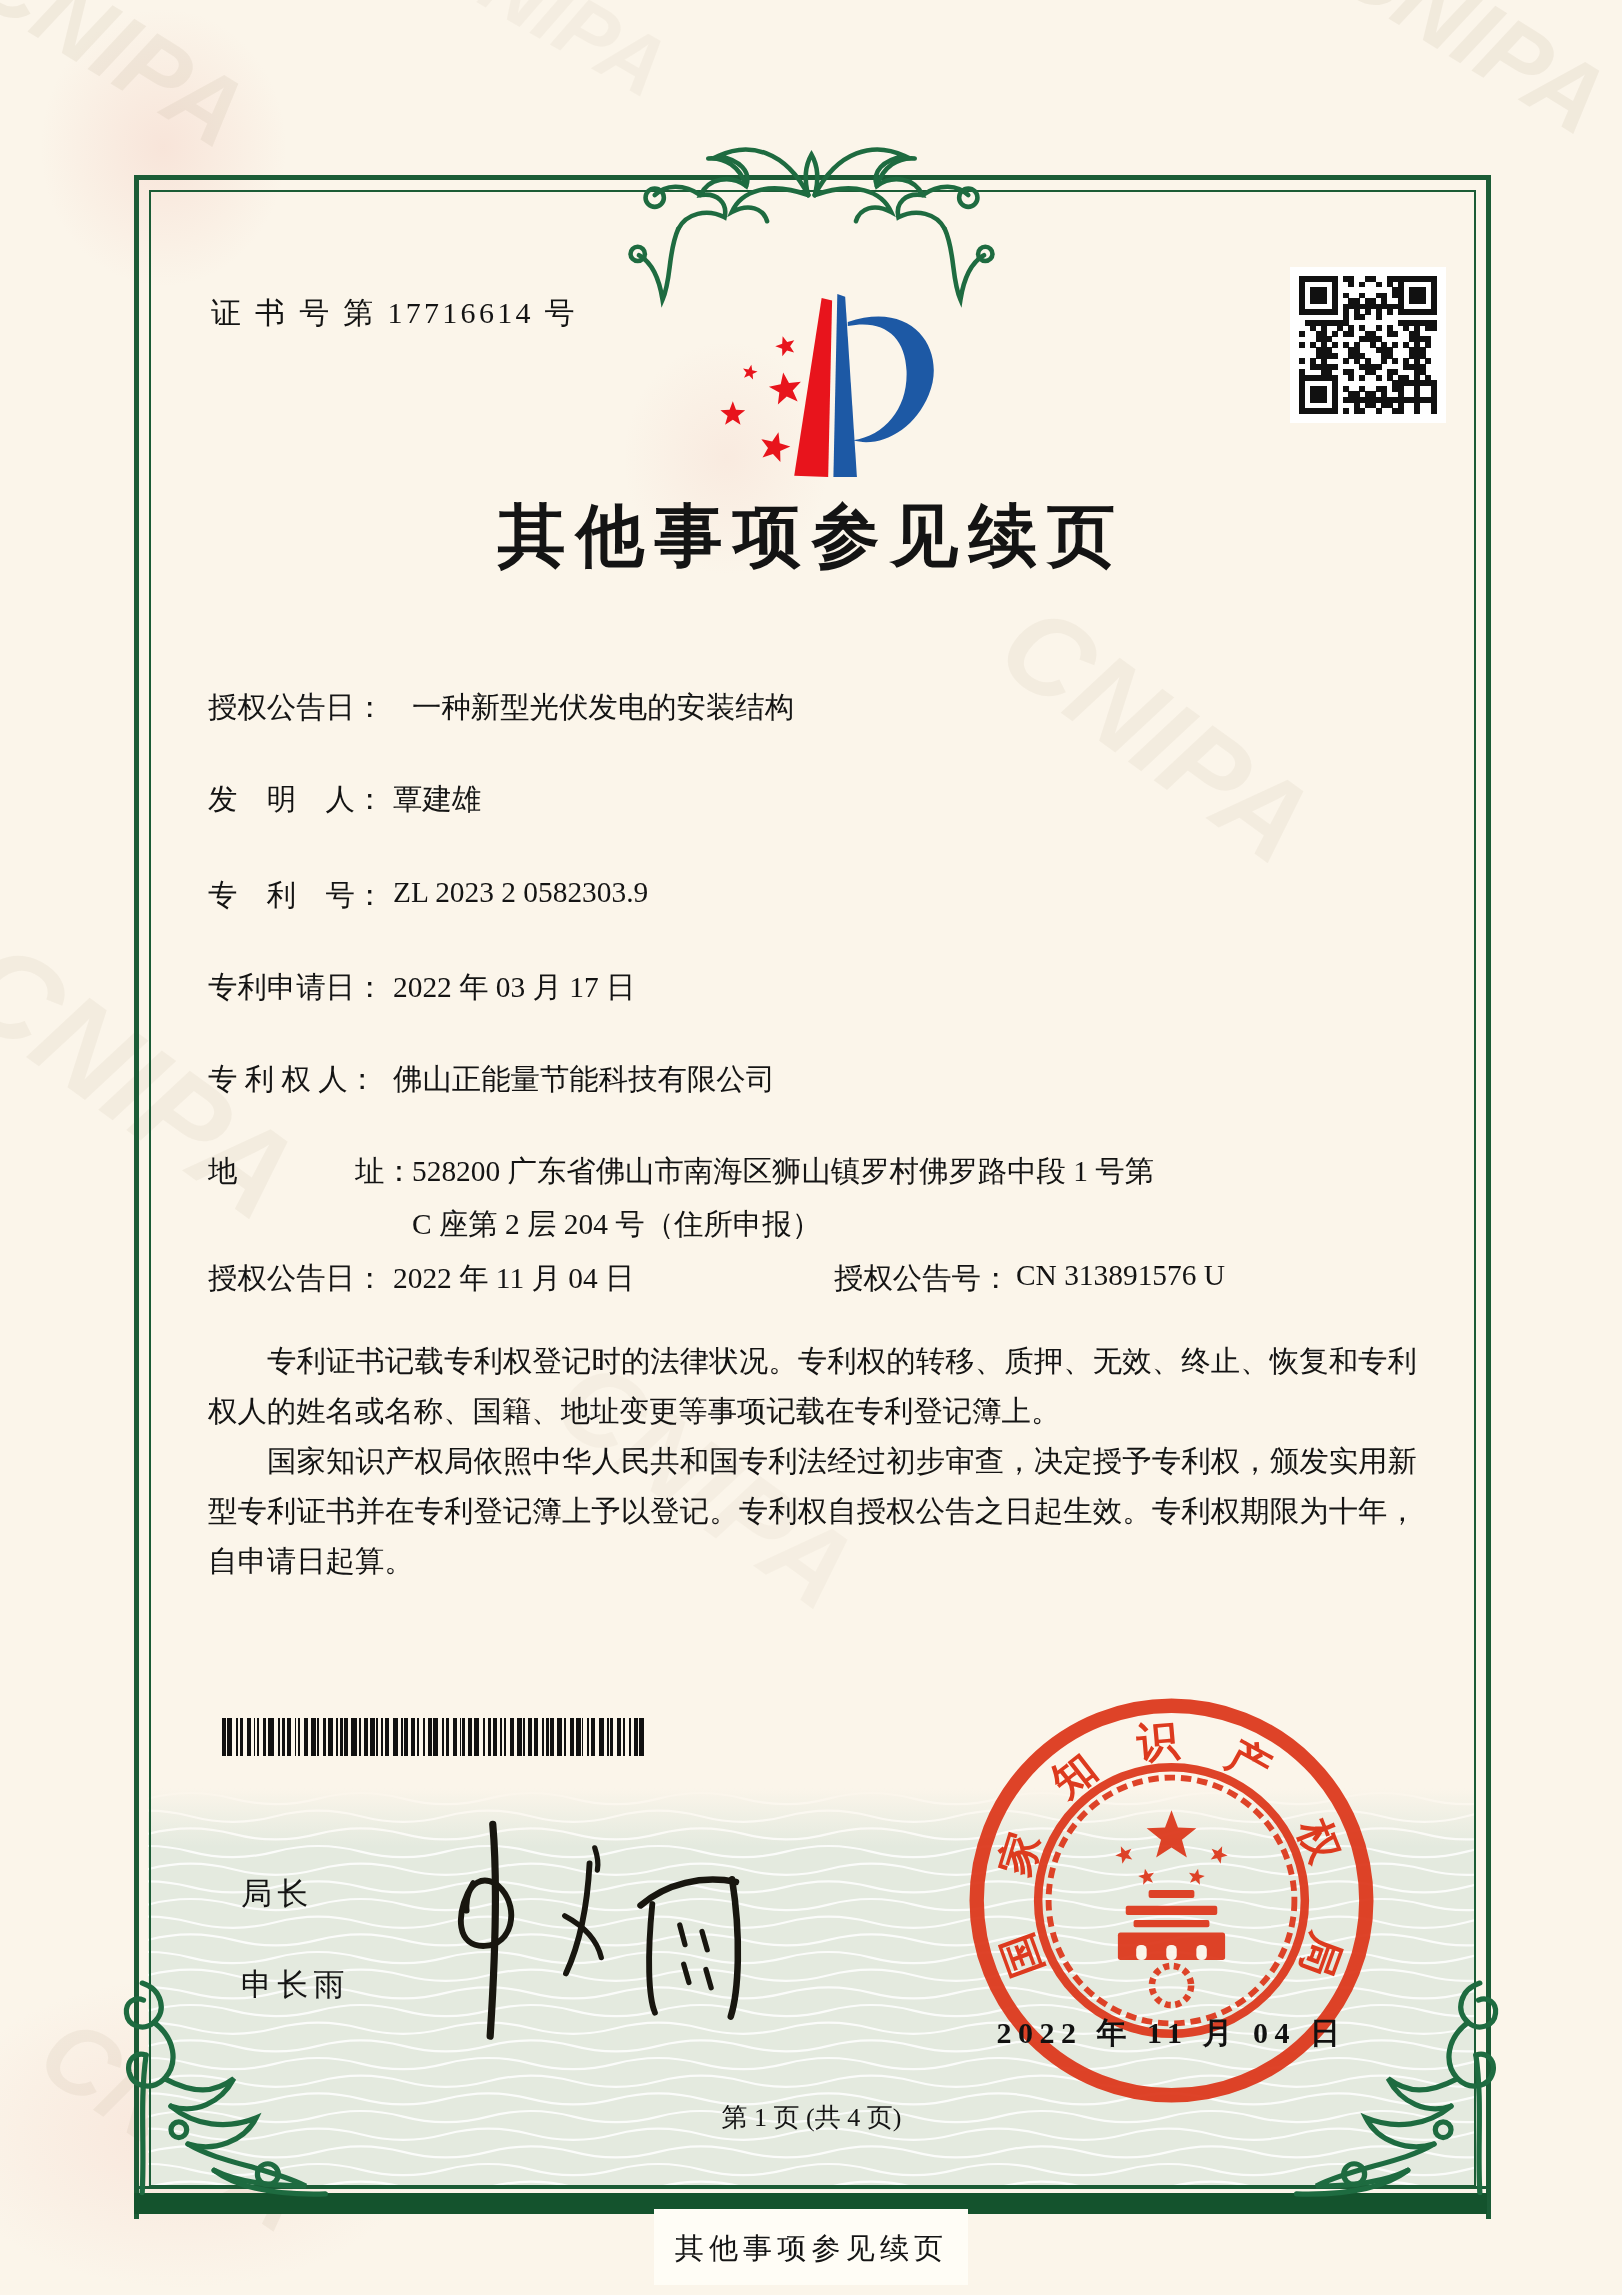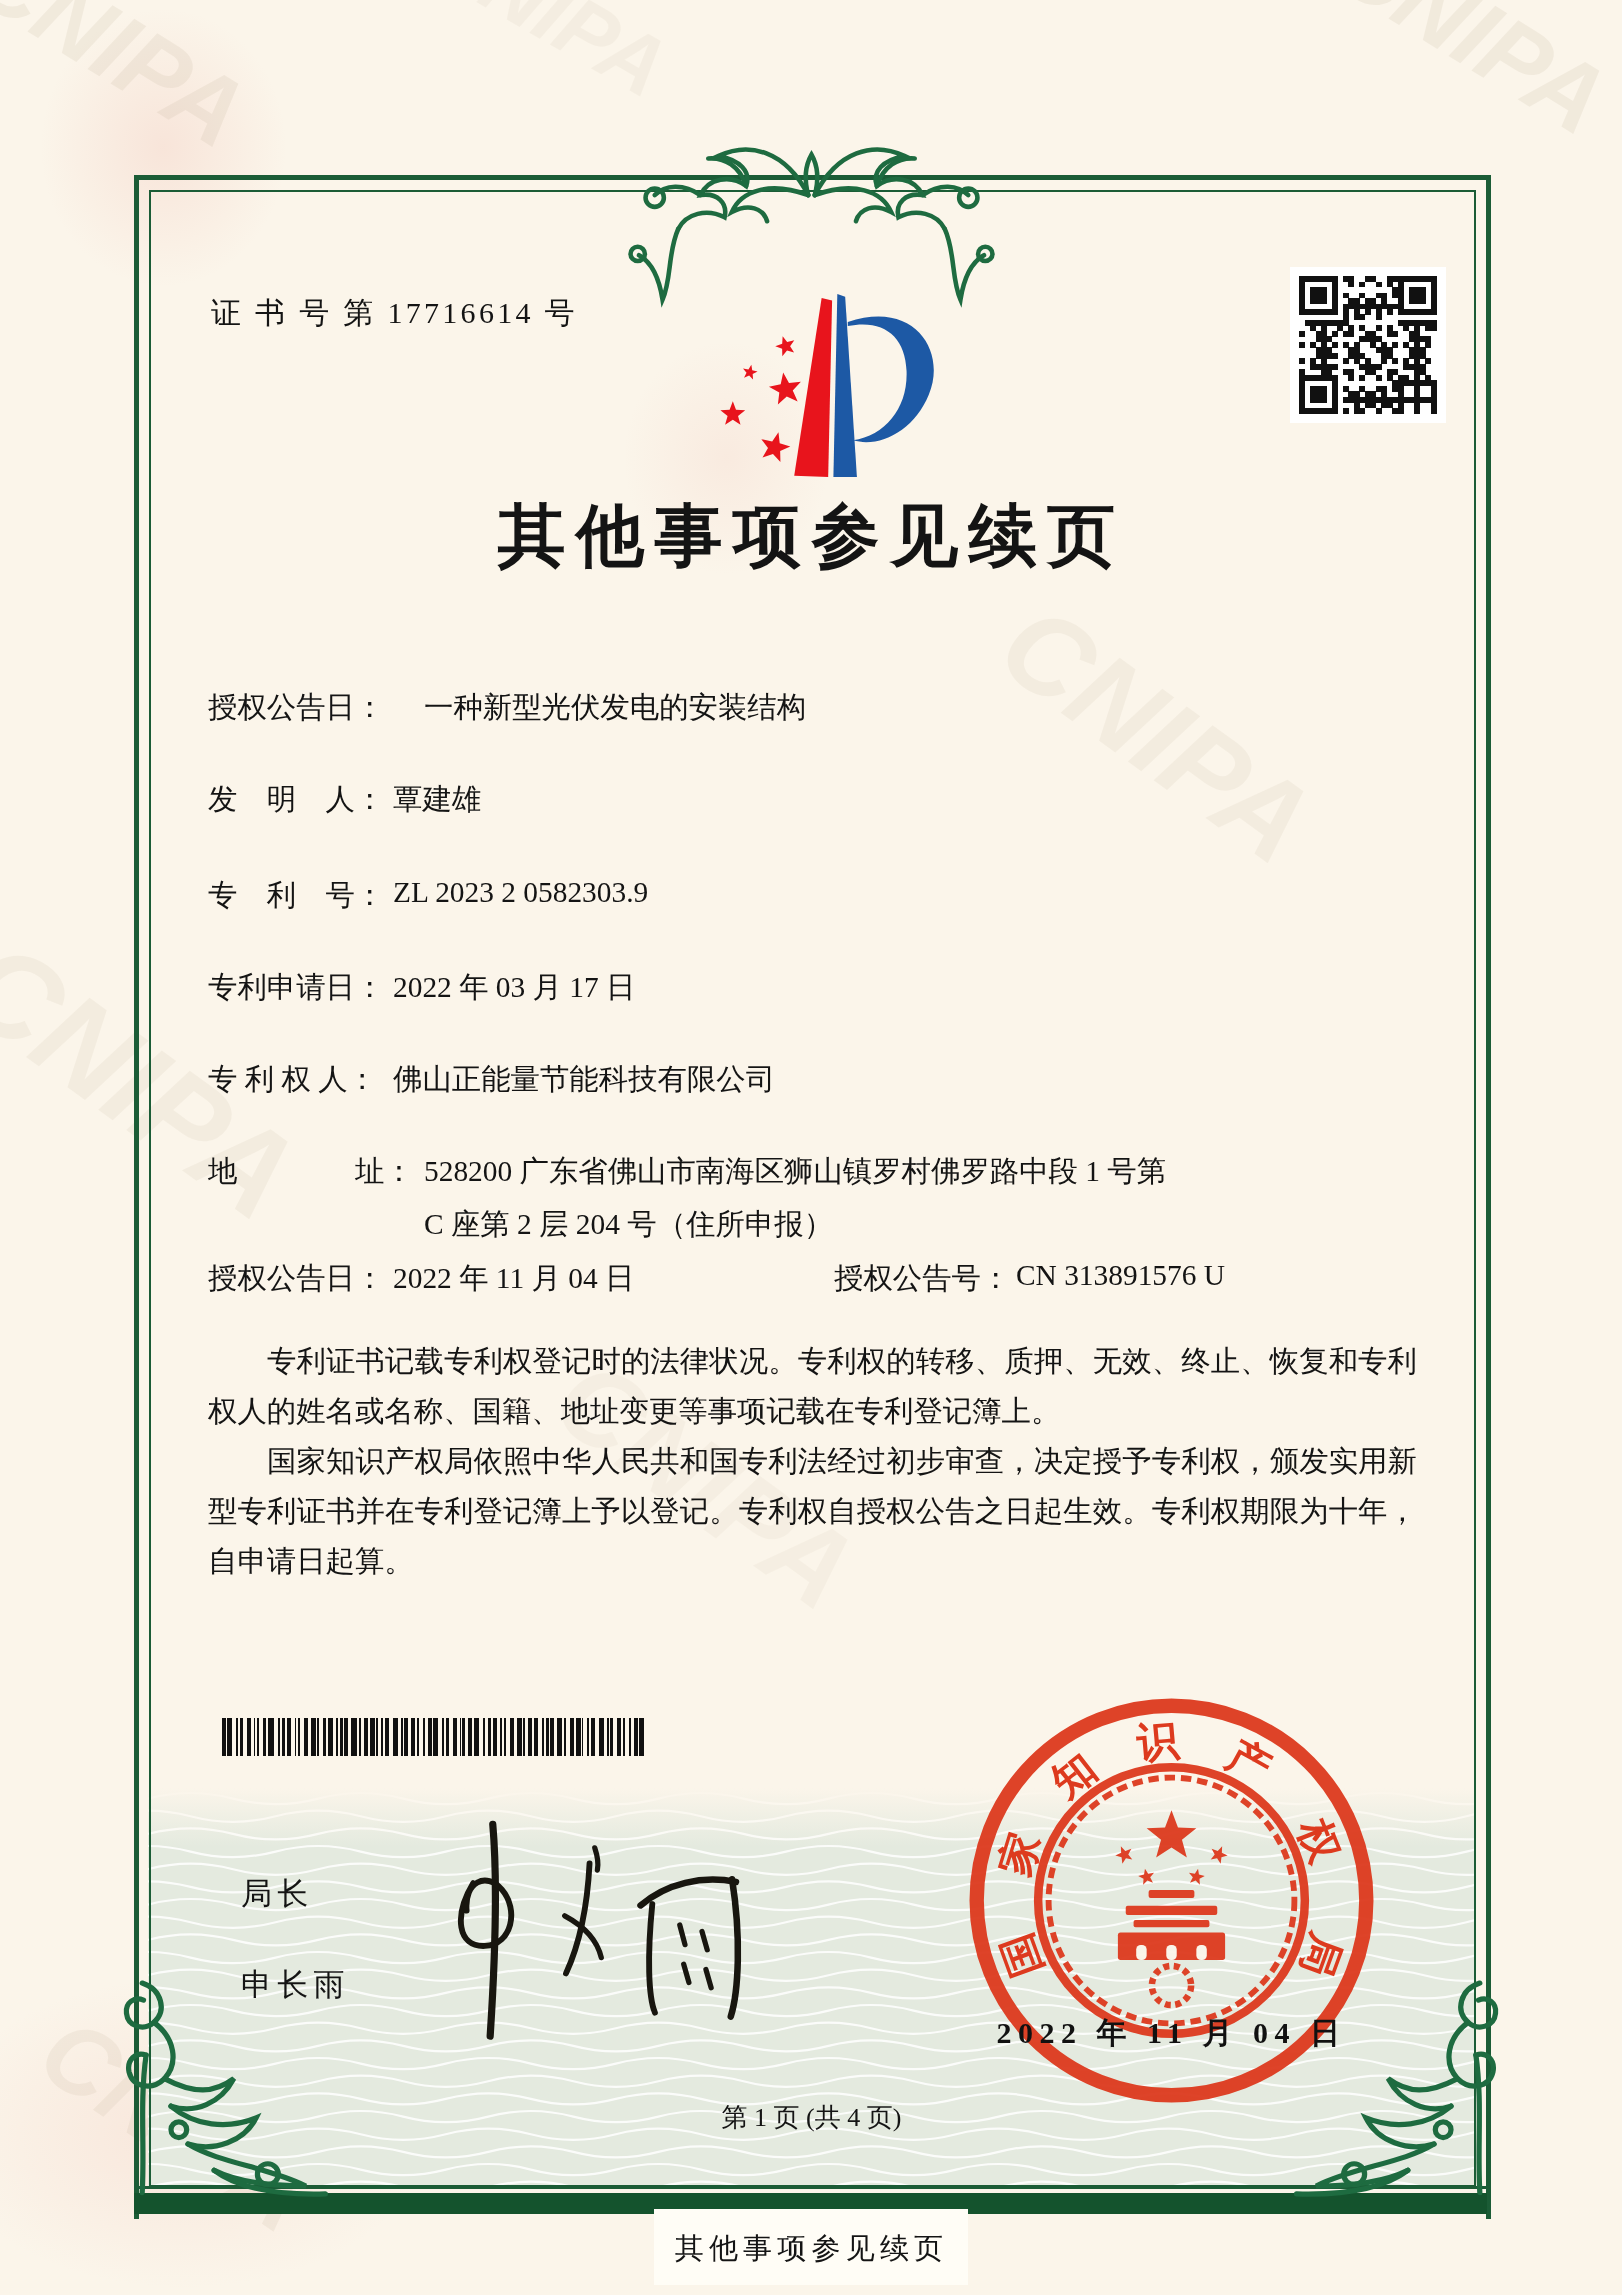--- a/index.html
+++ b/index.html
@@ -13,21 +13,21 @@
   
   #frame-outer{left:134px;top:175px;width:1347px;height:2039px;
       border-left:5.9px solid #1b5c36;border-right:5.9px solid #1b5c36;border-top:5.9px solid #1b5c36;}
   #frame-inner{left:149px;top:190px;width:1323px;height:1993px;border:2px solid #1b5c36;}
   #band-thin{left:134px;top:2186px;width:1353px;height:3.3px;background:#1b5c36;}
   #band-main{left:134px;top:2193px;width:1353px;height:21px;background:#14532d;}
   
   #cert-no{left:211px;top:293px;font-size:30px;letter-spacing:3.3px;}
   #title{left:0;top:491px;width:1623px;text-align:center;font-size:68px;font-weight:bold;letter-spacing:10.5px;}
   .flabel,.fvalue{position:absolute;font-size:29.4px;white-space:nowrap;}
-  .fvalue{left:424px;}
+  .fvalue{left:412px;}
   #paras{left:208px;top:1336px;width:1209px;font-size:29.4px;line-height:50px;text-align:justify;}
   #paras p{margin:0;text-indent:59px;}
   #director-label{left:241px;top:1873px;font-size:31px;letter-spacing:5.2px;}
   #director-name{left:241px;top:1964px;font-size:31px;letter-spacing:5.2px;}
   #page-info{left:0;top:2100px;width:1623px;text-align:center;font-size:26px;}
   #footer-patch{left:654px;top:2209px;width:314px;height:76px;background:#fffdf6;}
   #footer-note{left:0;top:2229px;width:1623px;text-align:center;font-size:29px;letter-spacing:5.2px;}
   
   #barcode{left:222px;top:1718px;width:427px;height:38px;font-size:0;white-space:nowrap;overflow:hidden;}
   #barcode span{display:inline-block;height:100%;background:#101010;vertical-align:top;}

